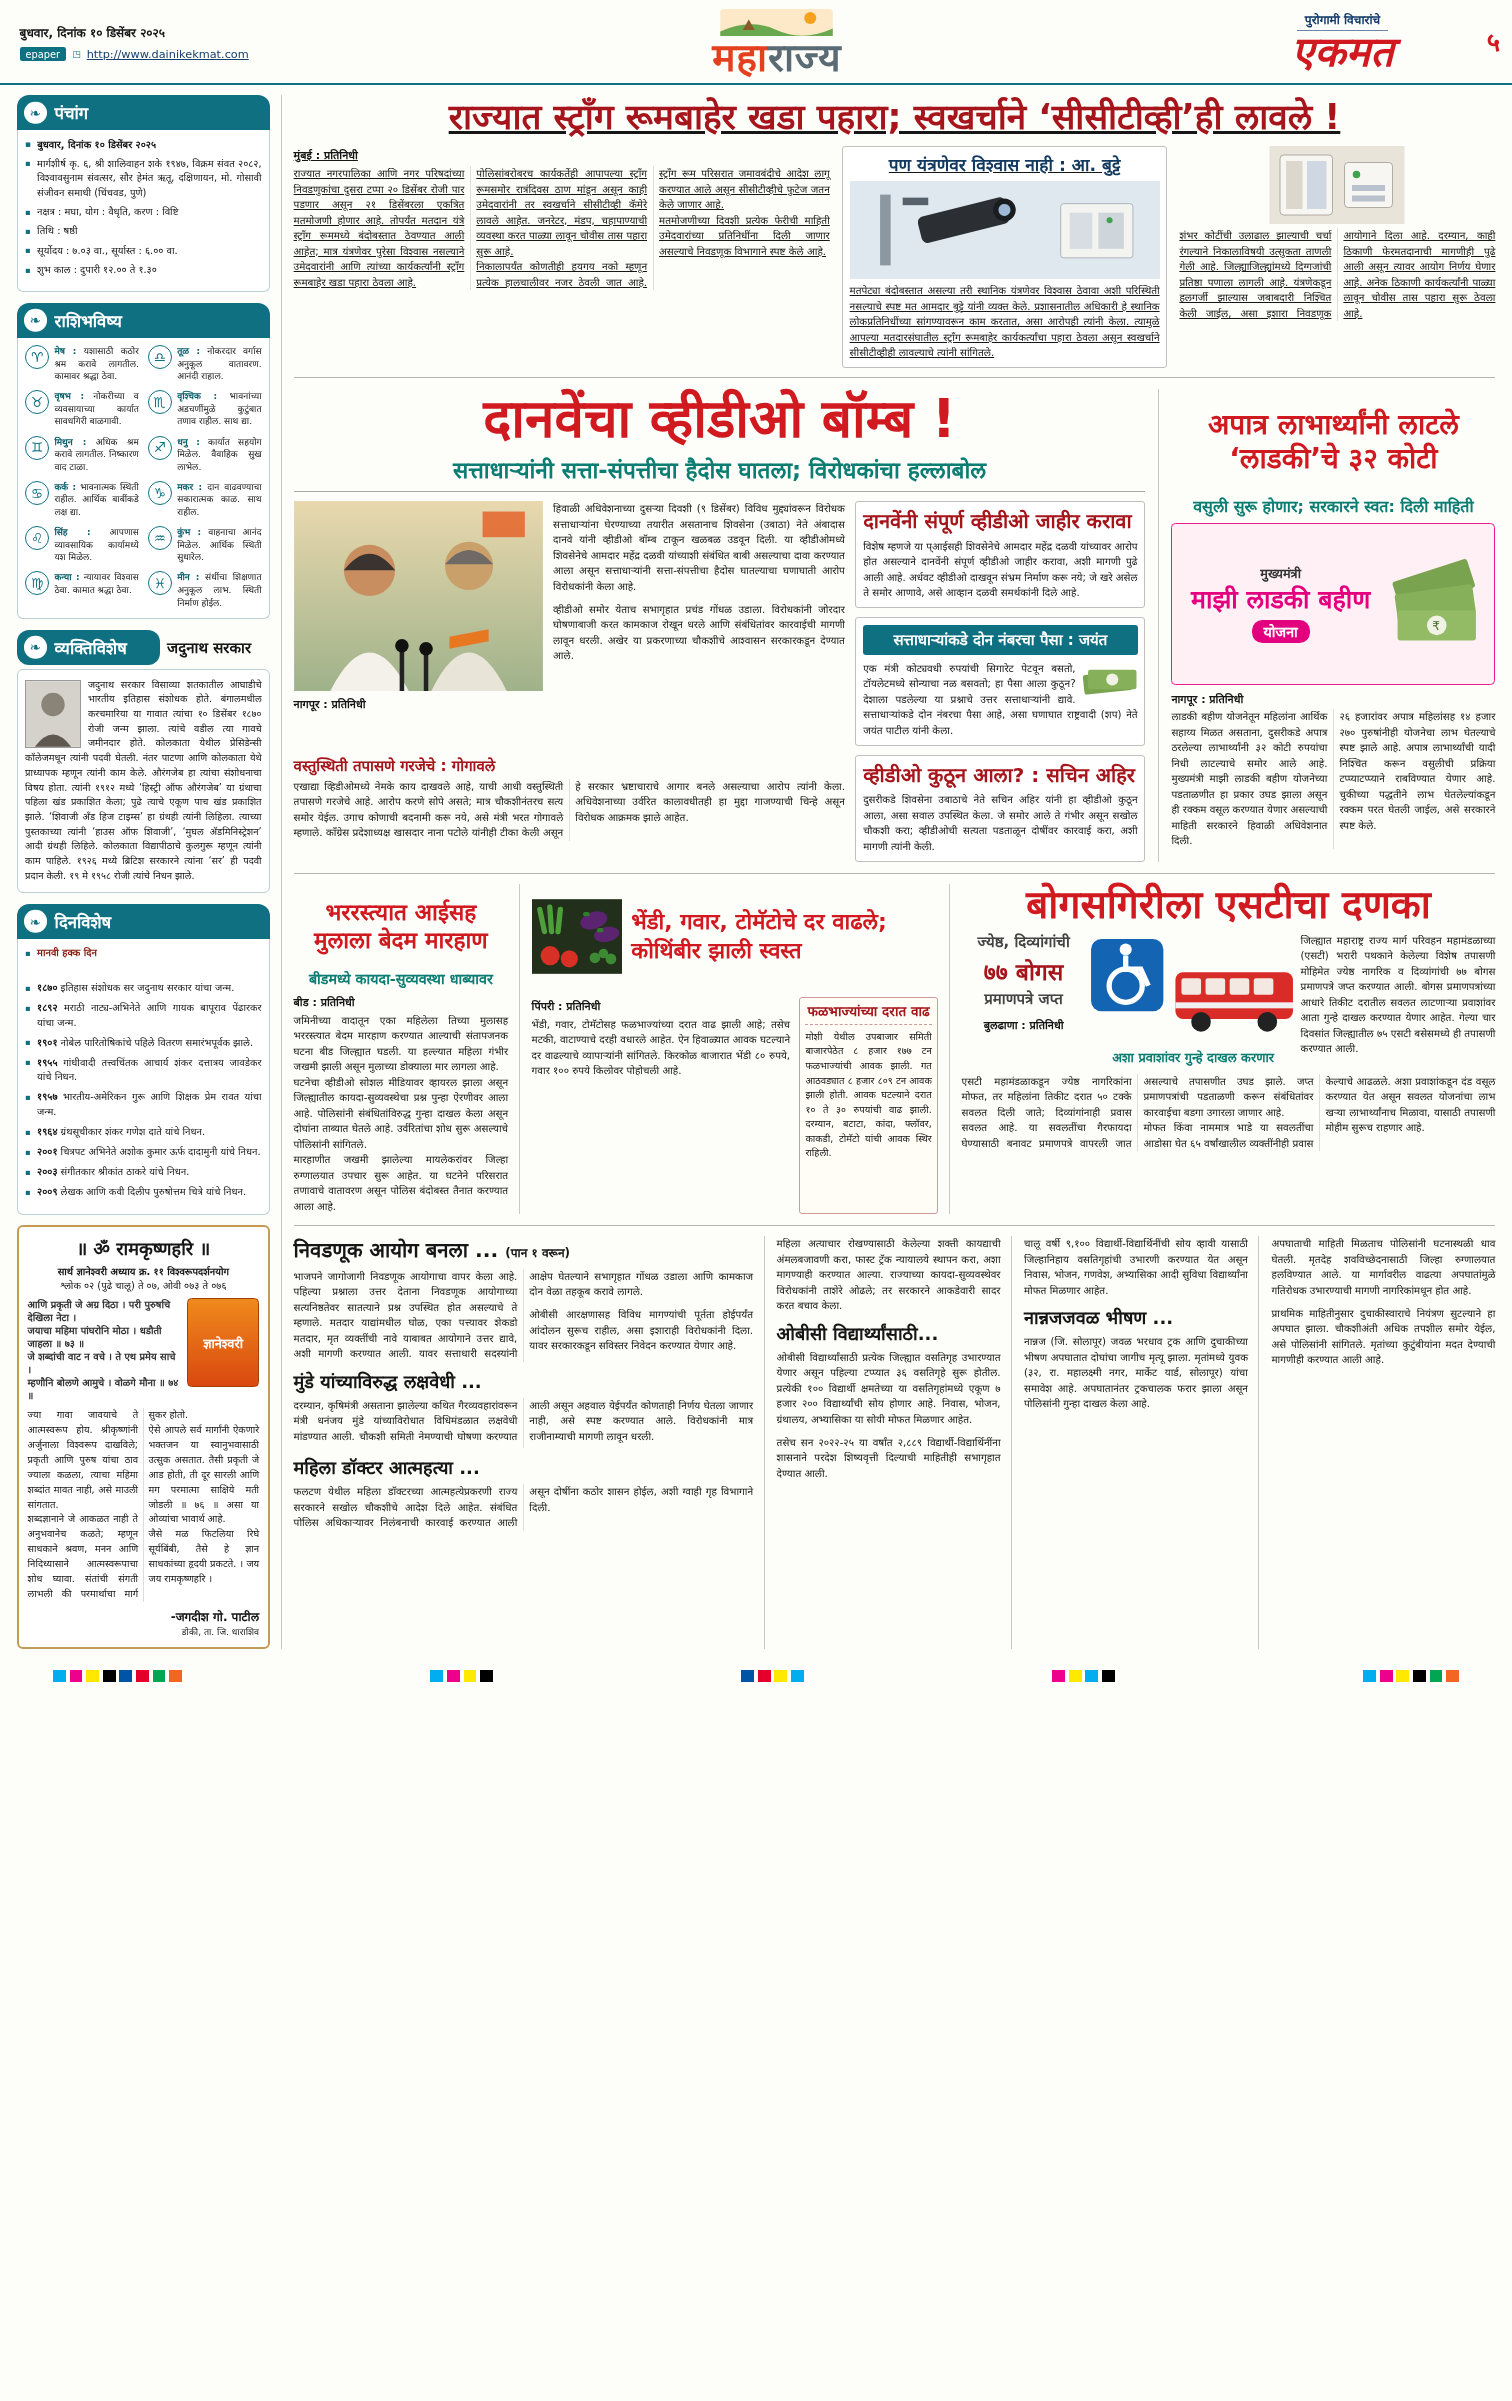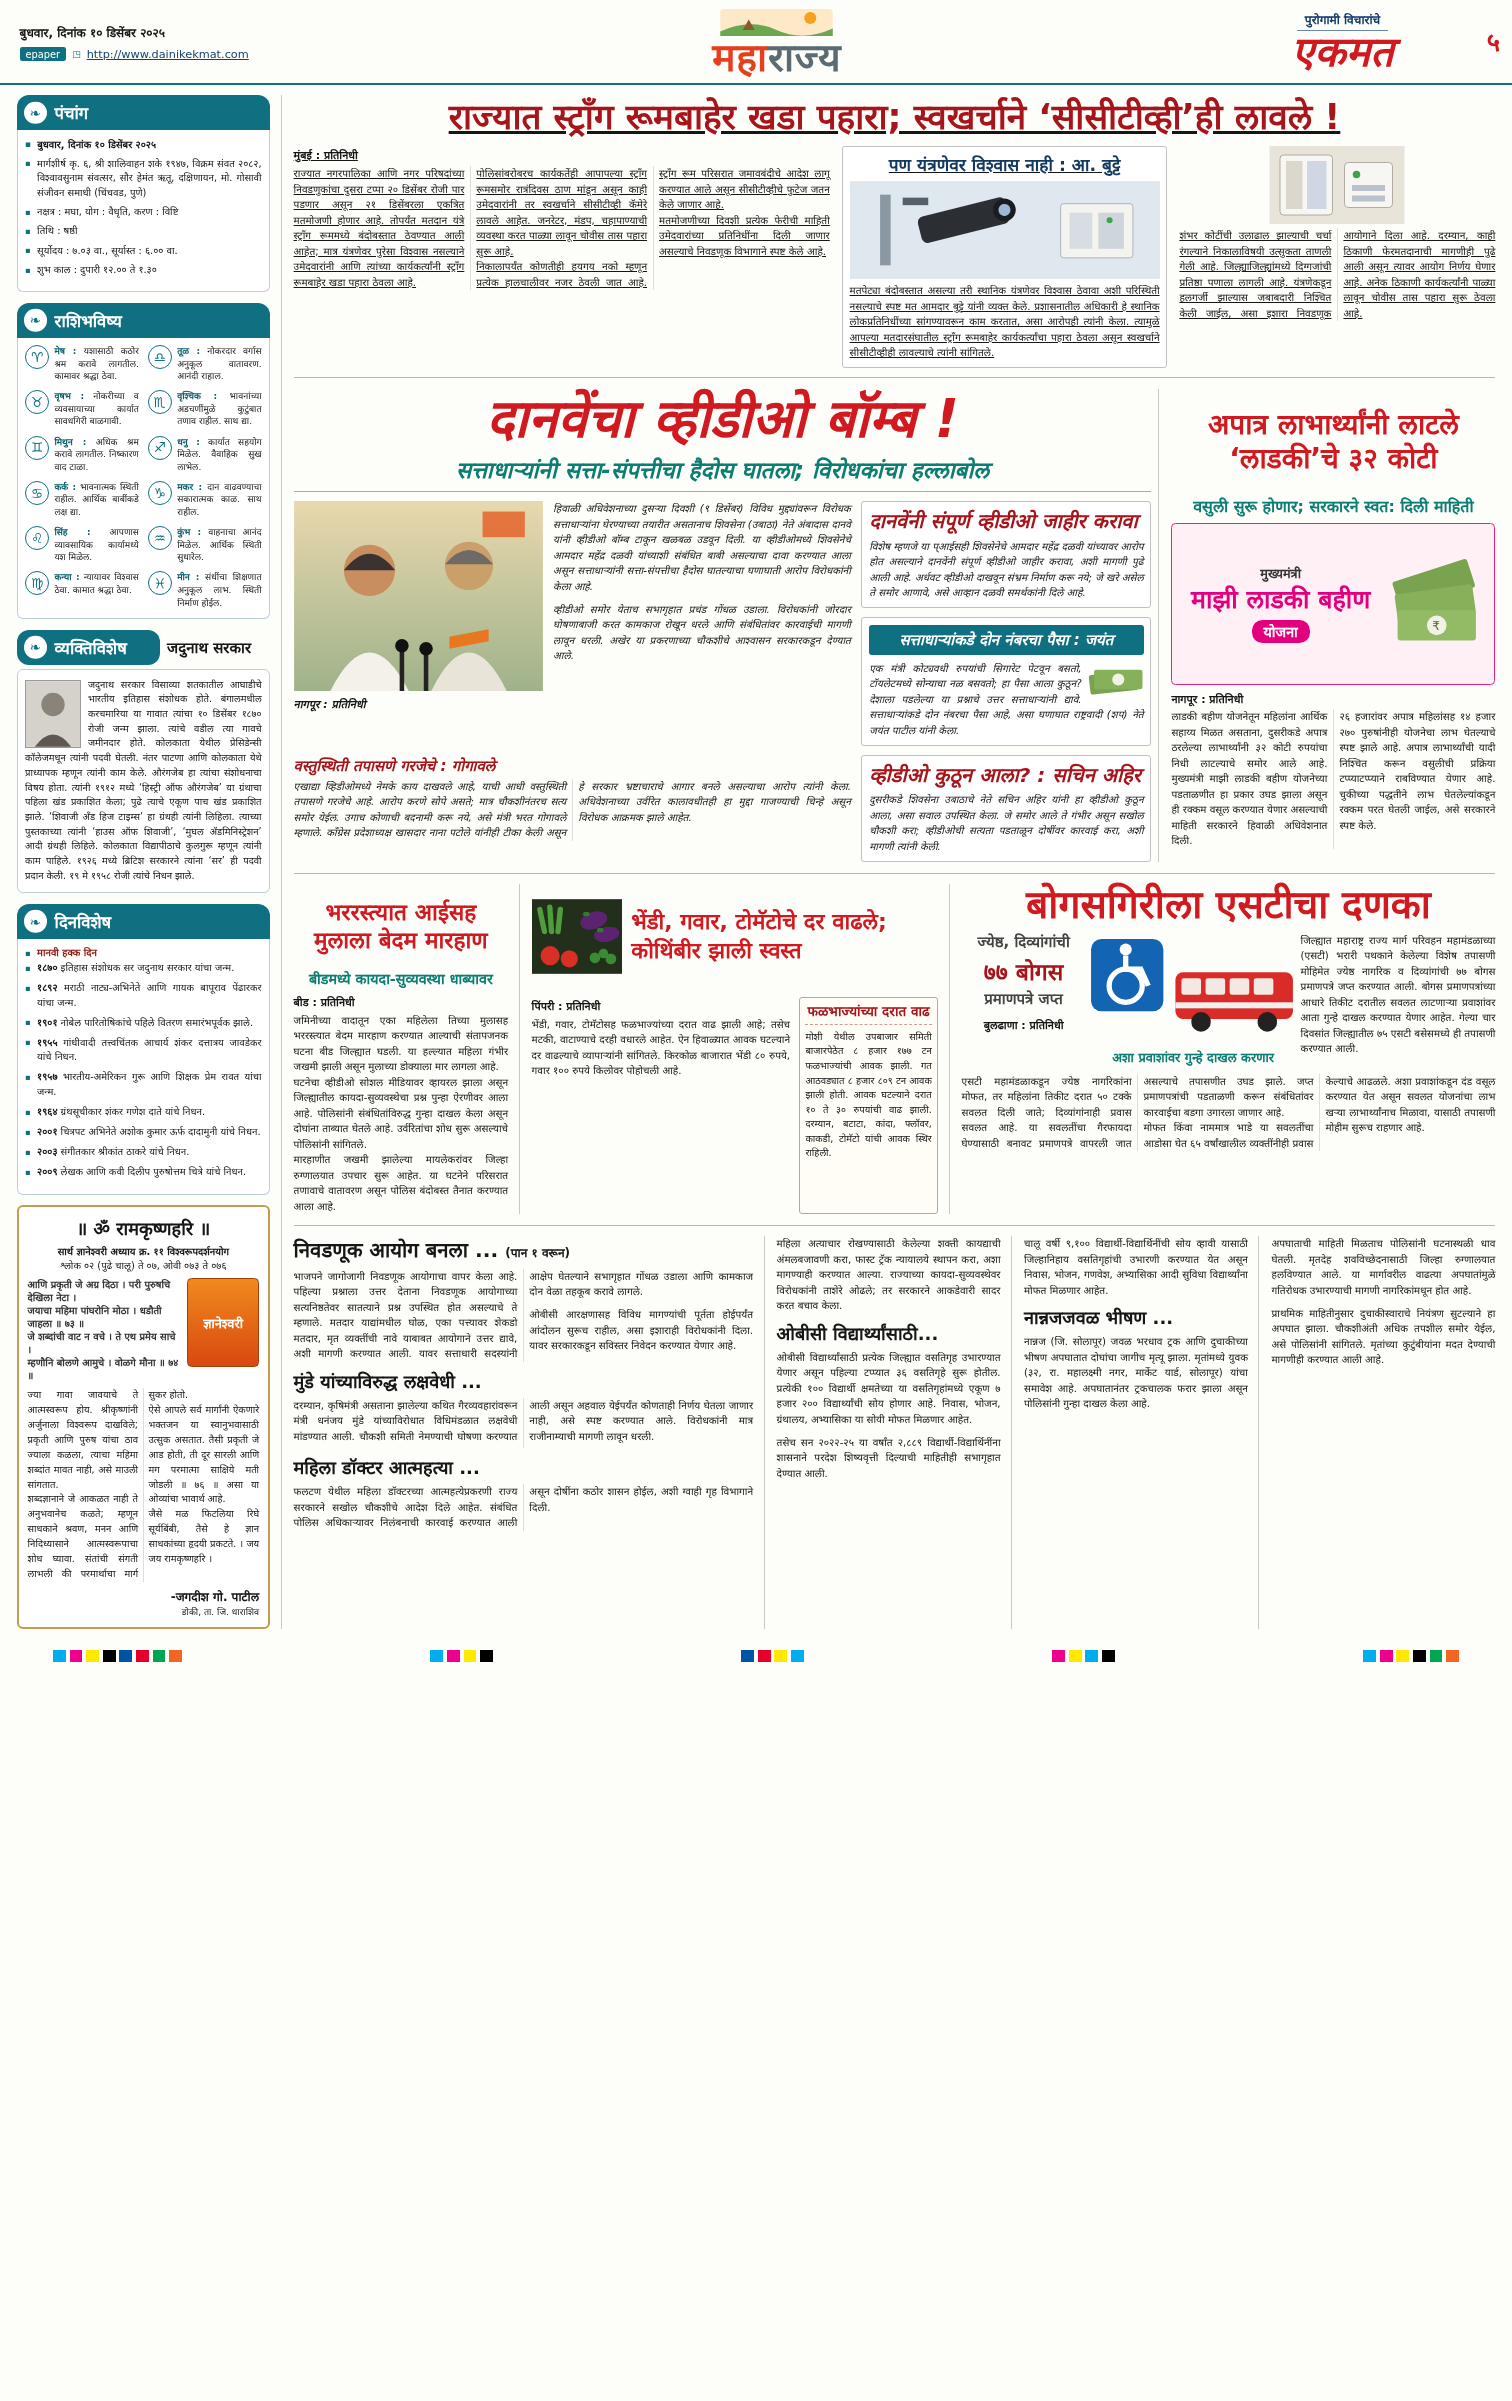--- a/index.html
+++ b/index.html
@@ -46,21 +46,21 @@
   .p-lines li::before{ content:"▪"; color:var(--c-teal,#0e7080); position:absolute; left:0; top:0.8px; font-size:8.3px;}
   .rz-grid{ display:grid; grid-template-columns:1fr 1fr; gap:7.5px 9px;}
   .rz{ display:flex; gap:5.3px; }
   .rz-ic{ flex:0 0 24px; height:24px; border:1.2px solid var(--c-teal,#0e7080); color:var(--c-teal,#0e7080);
     border-radius:50%; display:flex; align-items:center; justify-content:center; font-size:13.6px;}
   .rz-tx{ font-size:9px; line-height:1.4;}
   .rz-nm{ color:#0d5f6d; }
   .vk-row{ display:flex; align-items:center; gap:7.5px; }
   .vk-name{ font-weight:800; font-size:15px; white-space:nowrap;}
   .vk-photo{ float:left; margin:2.3px 6.8px 3px 0; border:0.8px solid #9a9a9a;}
-  .dv-lead{ font-weight:800; color:#8a1d12; margin-bottom:0; padding-left:12px; position:relative;}
+  .dv-lead{ font-weight:800; color:#8a1d12; margin-bottom:20px; padding-left:12px; position:relative;}
   .dv-lead::before{ content:"▪"; color:var(--c-teal,#0e7080); position:absolute; left:0; top:0.8px; font-size:8.3px;}
   .dv-list{ list-style:none; margin:0; padding:0;}
   .dv-list li{ padding-left:12px; position:relative; margin-bottom:5.3px;}
   .dv-list li::before{ content:"▪"; color:var(--c-teal,#0e7080); position:absolute; left:0; top:0.8px; font-size:8.3px;}
   .ram-box{ border:2.3px double #c59a52; border-radius:6px; padding:9px; background:#fff; flex:1;}
   .ram-title{ text-align:center; font-weight:800; font-size:18px; margin-bottom:4.5px;}
   .ram-sub{ text-align:center; font-size:9.8px; margin:1.5px 0; font-weight:bold;}
   .ram-book{ float:right; width:72px; height:89px; margin:4.5px 0 6px 7.5px;
     background:linear-gradient(#f08a1d,#d9480f); color:#fff; display:flex; align-items:center; justify-content:center;
     border-radius:4.5px; border:1.5px solid #a33f08; font-weight:bold; font-size:12.8px; text-align:center; padding:3px;}
@@ -81,21 +81,21 @@
   .t-story{ border-bottom:0.8px solid #b5b5b5; padding-bottom:9px;text-decoration:underline;}
   .t-head{ color:var(--c-darkred,#a6151b); font-size:35px; font-weight:800; text-align:center; margin:1.5px 0 9px; line-height:1.15;}
   .t-grid{ display:flex; gap:12px;}
   .t-left{ flex:1.25; min-width:0;}
   .t-mid{ flex:0 0 324px;}
   .t-mid-title{ color:#12395f; font-weight:800; font-size:17.3px; text-align:center; margin-bottom:4.5px; line-height:1.3;}
   .t-right{ flex:0 0 316px;}
   .evm-wrap{ text-align:center; margin-bottom:4.5px;}
   
   .rb{ display:flex; gap:12px; border-bottom:0.8px solid #b5b5b5; padding-bottom:10.5px;}
-  .danve{ flex:1; border-right:0.8px solid #c8c8c8; padding-right:7px; min-width:0;font-style:italic;}
+  .danve{ flex:1; border-right:0.8px solid #c8c8c8; padding-right:13px; min-width:0;}
   .d-head{ color:var(--c-red,#d6141c); font-size:53px; font-weight:800; text-align:center; line-height:1.08; margin:1.5px 0 6px;}
   .d-sub{ color:var(--c-tealgreen,#0b7d72); font-size:22.6px; font-weight:bold; text-align:center;
     border-bottom:0.8px solid #a9a9a9; padding-bottom:6.8px; margin-bottom:9px;}
   .d-top{ display:flex; gap:10.5px;}
   .d-photo{ flex:0 0 249px;}
   .d-mid{ flex:1; min-width:0;}
   .d-right{ flex:0 0 290px; display:flex; flex-direction:column; gap:9px;}
   .jayant-head{ background:var(--c-teal,#0e7080); color:#fff; font-weight:800; font-size:15px; text-align:center;
     padding:5.3px 4.5px; border-radius:3px; margin-bottom:5.3px; line-height:1.3;}
   .cash{ float:right; margin:1.5px 0 3px 6px;}

